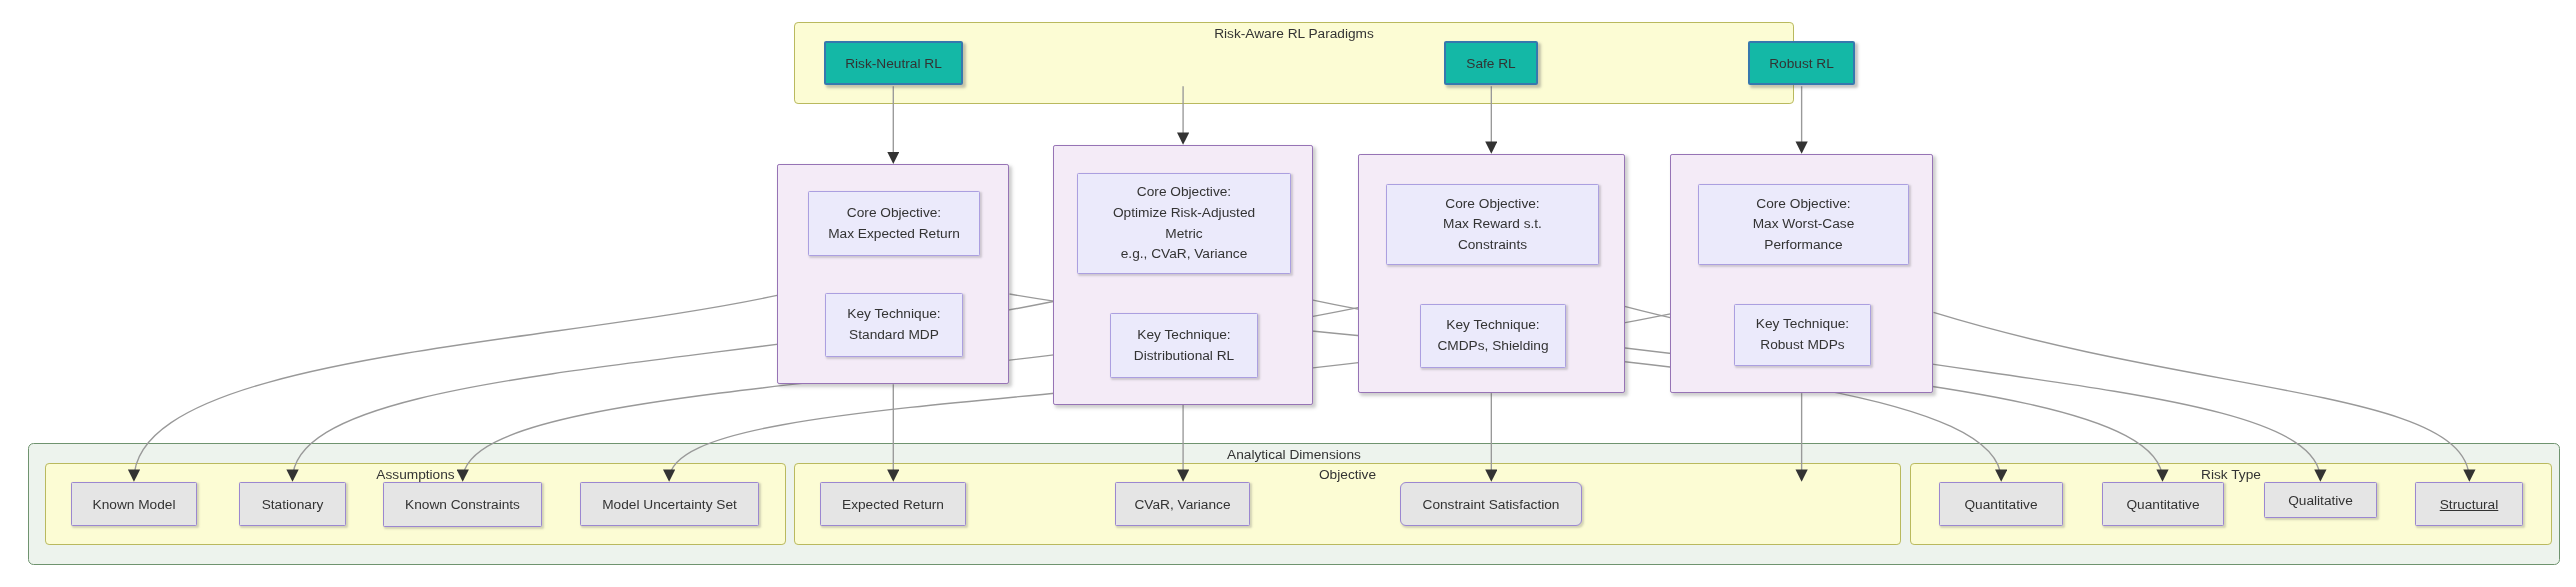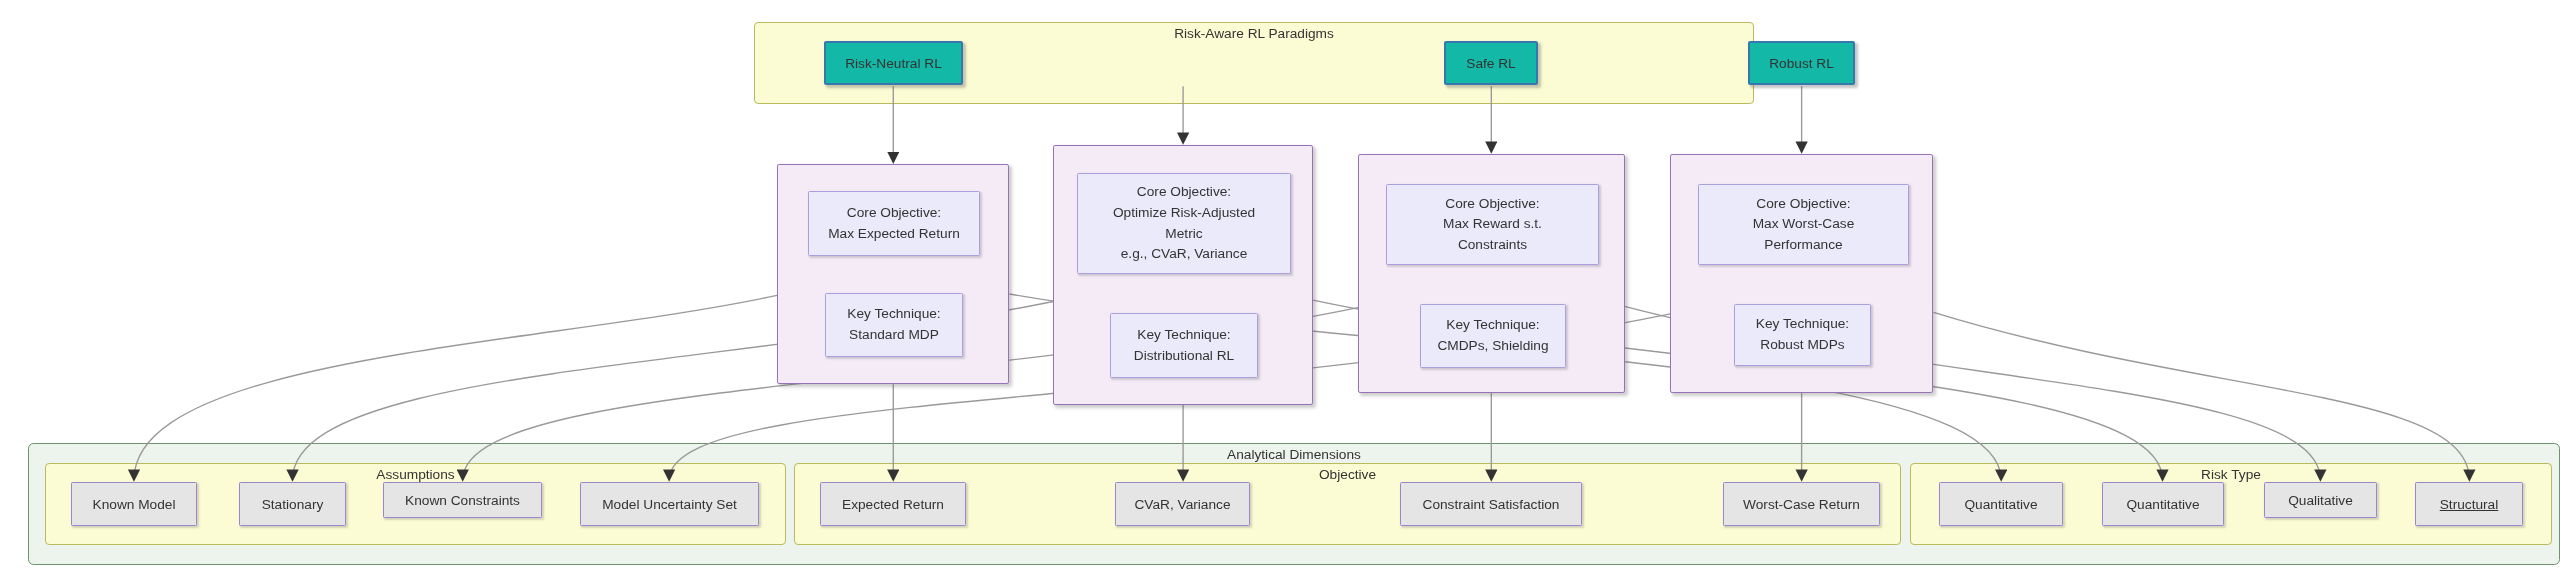--- a/index.html
+++ b/index.html
@@ -99,21 +99,21 @@
     text-align: center;
     font-size: 13.7px;
     box-shadow: 1.4px 1.4px 2.1px rgba(90,90,90,0.25);
   }
 </style>
 </head>
 <body>
 
 <div id="diagram-canvas">
 
-  <div class="abs cluster-yellow" style="left:754px; top:22px; width:1000px; height:82px;padding-left:9px;">
+  <div class="abs cluster-yellow" style="left:794px; top:22px; width:1000px; height:82px;padding-left:9px;">
     <div class="cluster-title">Risk-Aware RL Paradigms</div>
   </div>
 
   <div class="abs cluster-green" style="left:28px; top:443px; width:2532px; height:122px;">
     <div class="cluster-title">Analytical Dimensions</div>
   </div>
 
   <div class="abs cluster-yellow" style="left:45px; top:463px; width:741px; height:82px;">
     <div class="cluster-title">Assumptions</div>
   </div>
@@ -195,38 +195,35 @@
     <div class="inner-node" style="left:63px; top:149px; width:137px; height:62px;">Key Technique:
 Robust MDPs</div>
   </div>
 
   <div class="abs dim-node" style="left:71px; top:482px; width:126px; height:44px;">
     <span>Known Model</span>
   </div>
   <div class="abs dim-node" style="left:239px; top:482px; width:107px; height:44px;">
     <span>Stationary</span>
   </div>
-  <div class="abs dim-node" style="left:383px; top:482px; width:159px; height:36px;">
+  <div class="abs dim-node" style="left:383px; top:482px; width:159px; height:45px;">
     <span>Known Constraints</span>
   </div>
   <div class="abs dim-node" style="left:580px; top:482px; width:179px; height:44px;">
     <span>Model Uncertainty Set</span>
   </div>
 
   <div class="abs dim-node" style="left:820px; top:482px; width:146px; height:44px;">
     <span>Expected Return</span>
   </div>
   <div class="abs dim-node" style="left:1115px; top:482px; width:135px; height:44px;">
     <span>CVaR, Variance</span>
   </div>
-  <div class="abs dim-node" style="left:1400px; top:482px; width:182px; height:44px;">
+  <div class="abs dim-node" style="left:1400px; top:482px; width:182px; height:44px;border-radius:6px;">
     <span>Constraint Satisfaction</span>
-  </div>
-  <div class="abs dim-node" style="left:1723px; top:482px; width:157px; height:44px;">
-    <span>Worst-Case Return</span>
   </div>
 
   <div class="abs dim-node" style="left:1939px; top:482px; width:124px; height:44px;">
     <span>Quantitative</span>
   </div>
   <div class="abs dim-node" style="left:2102px; top:482px; width:122px; height:44px;">
     <span>Quantitative</span>
   </div>
   <div class="abs dim-node" style="left:2264px; top:482px; width:113px; height:36px;">
     <span>Qualitative</span>

